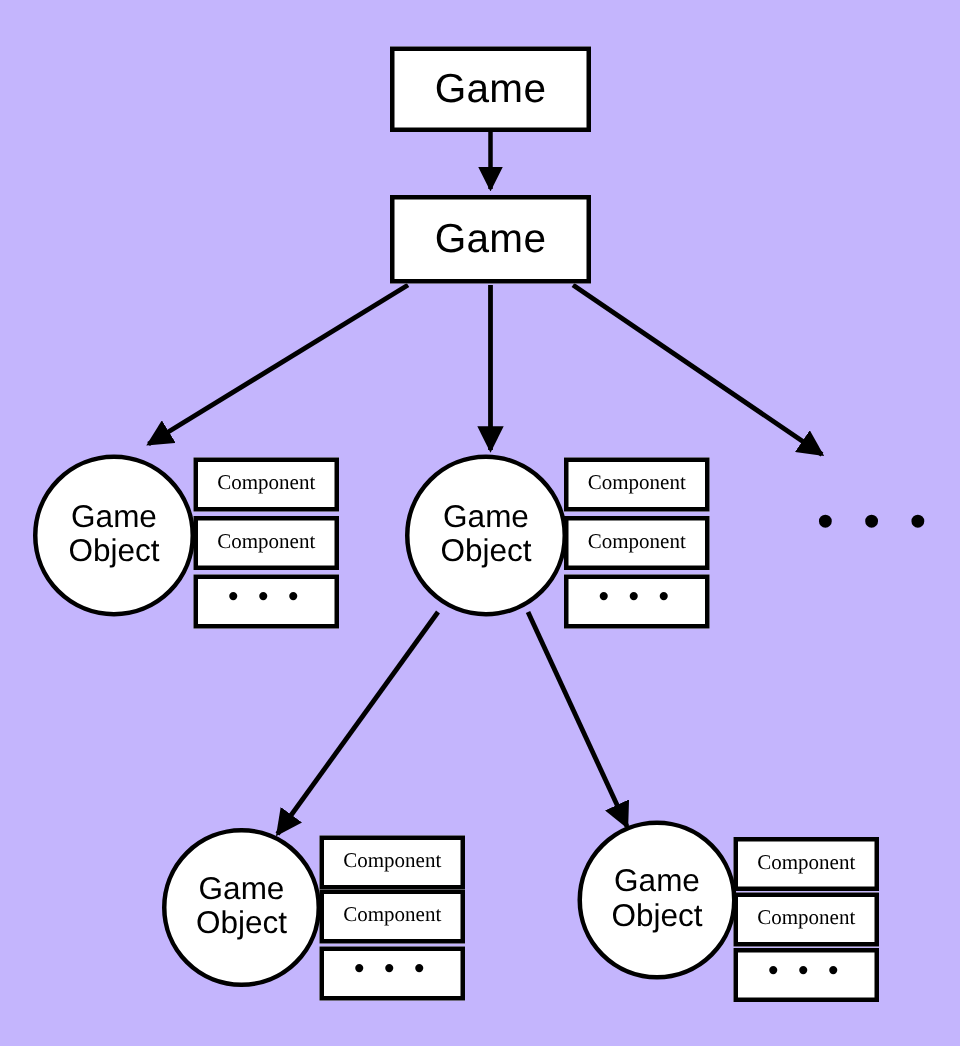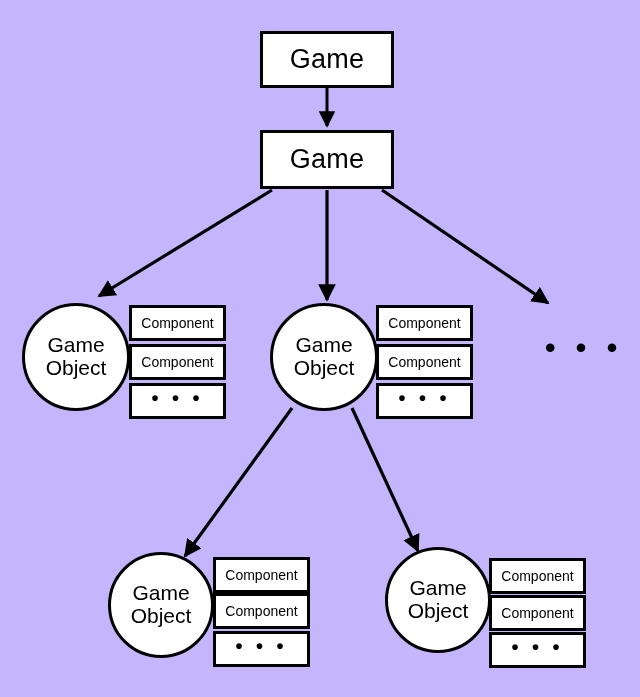--- a/index.html
+++ b/index.html
@@ -79,20 +79,21 @@
     background: #ffffff;
     display: flex;
     align-items: center;
     justify-content: center;
     color: #000000;
   }
   .comp-box .comp-label {
     font-size: 14px;
     line-height: 1;
     white-space: nowrap;
+    font-family: Liberation Serif, serif;
   }
   .comp-box.is-ellipsis .comp-label {
     font-size: 20px;
     letter-spacing: 4px;
     font-weight: bold;
     transform: translateY(-3px);
   }
 
   
   .row-ellipsis {

